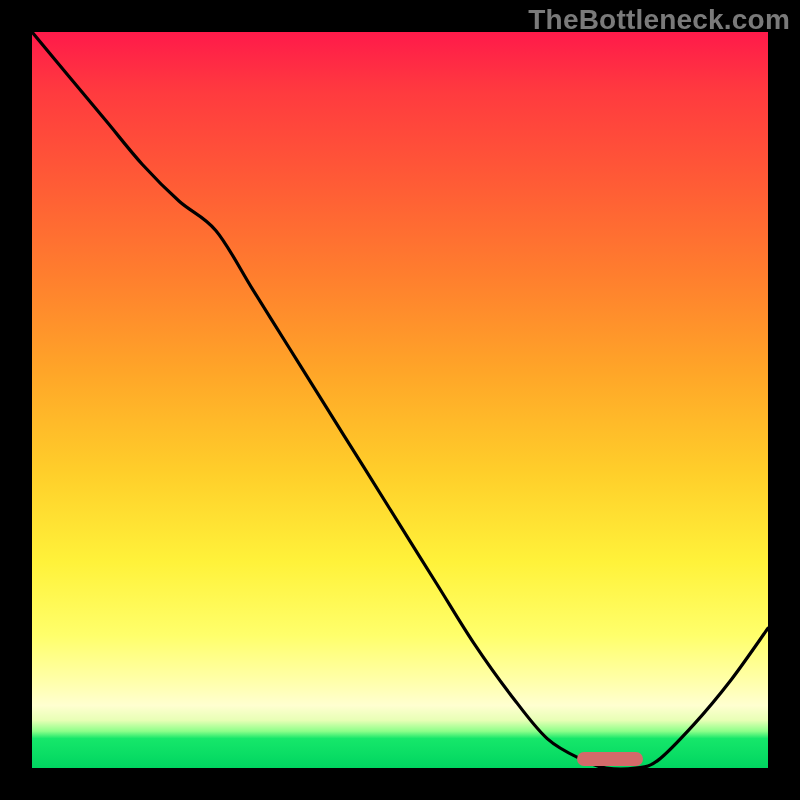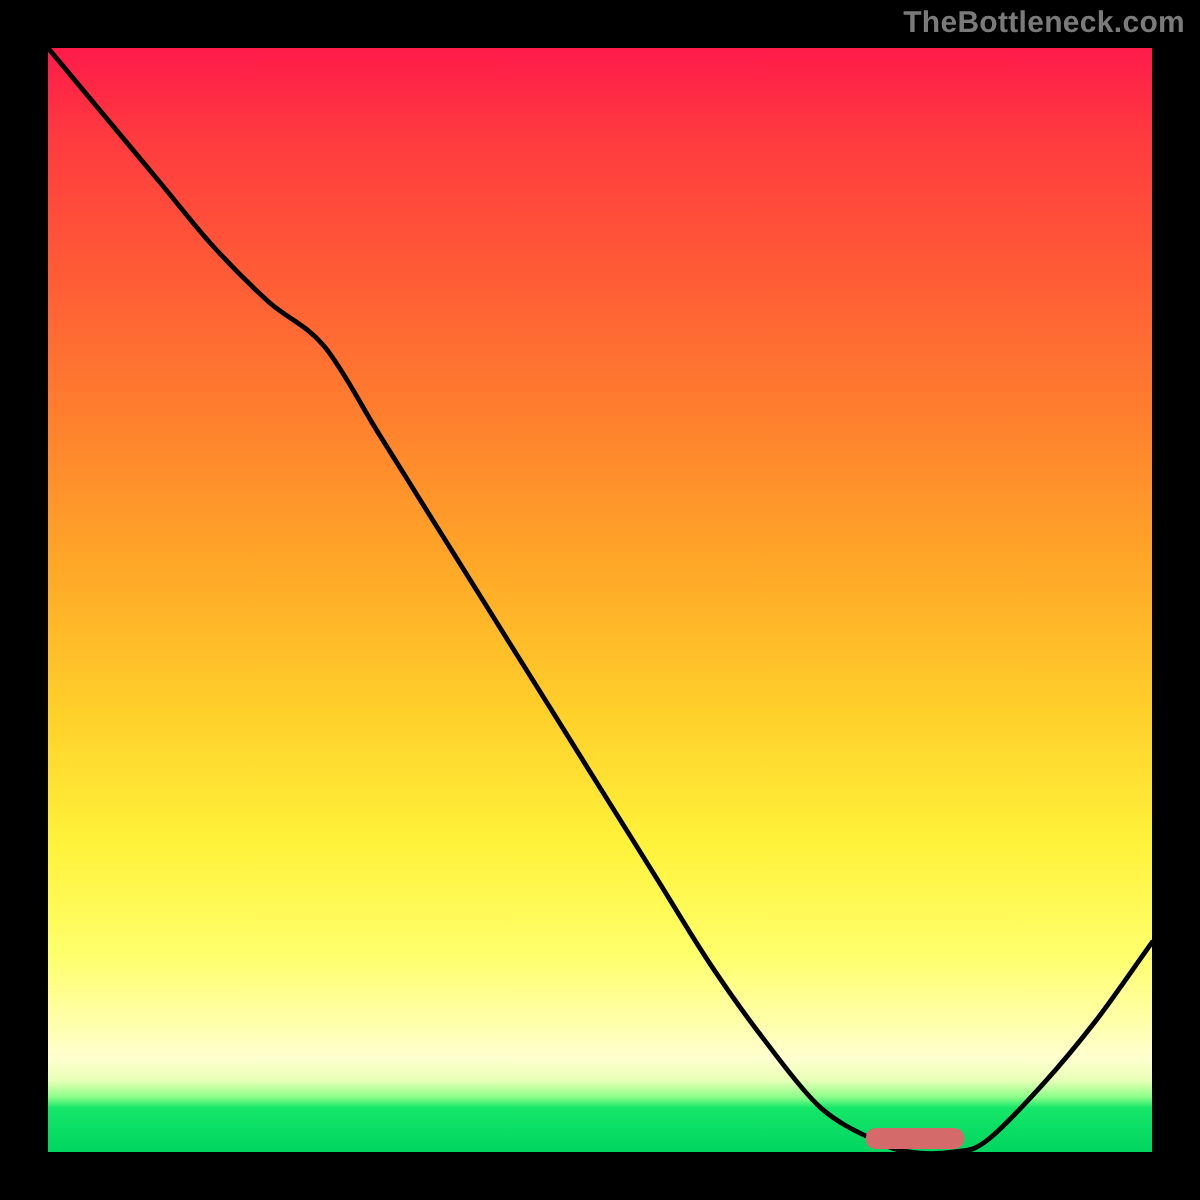--- a/index.html
+++ b/index.html
@@ -15,21 +15,21 @@
     position: relative;
     width: 800px;
     height: 800px;
     background: #000;
   }
   .attribution {
     position: absolute;
     top: 4px;
     right: 10px;
     color: #7a7a7a;
-    font-size: 20px;
+    font-size: 28px;
     font-weight: 600;
     letter-spacing: 0.2px;
   }
   
   .plot-area {
     position: absolute;
     left: 32px;
     top: 32px;
     width: 736px;   
     height: 736px;

